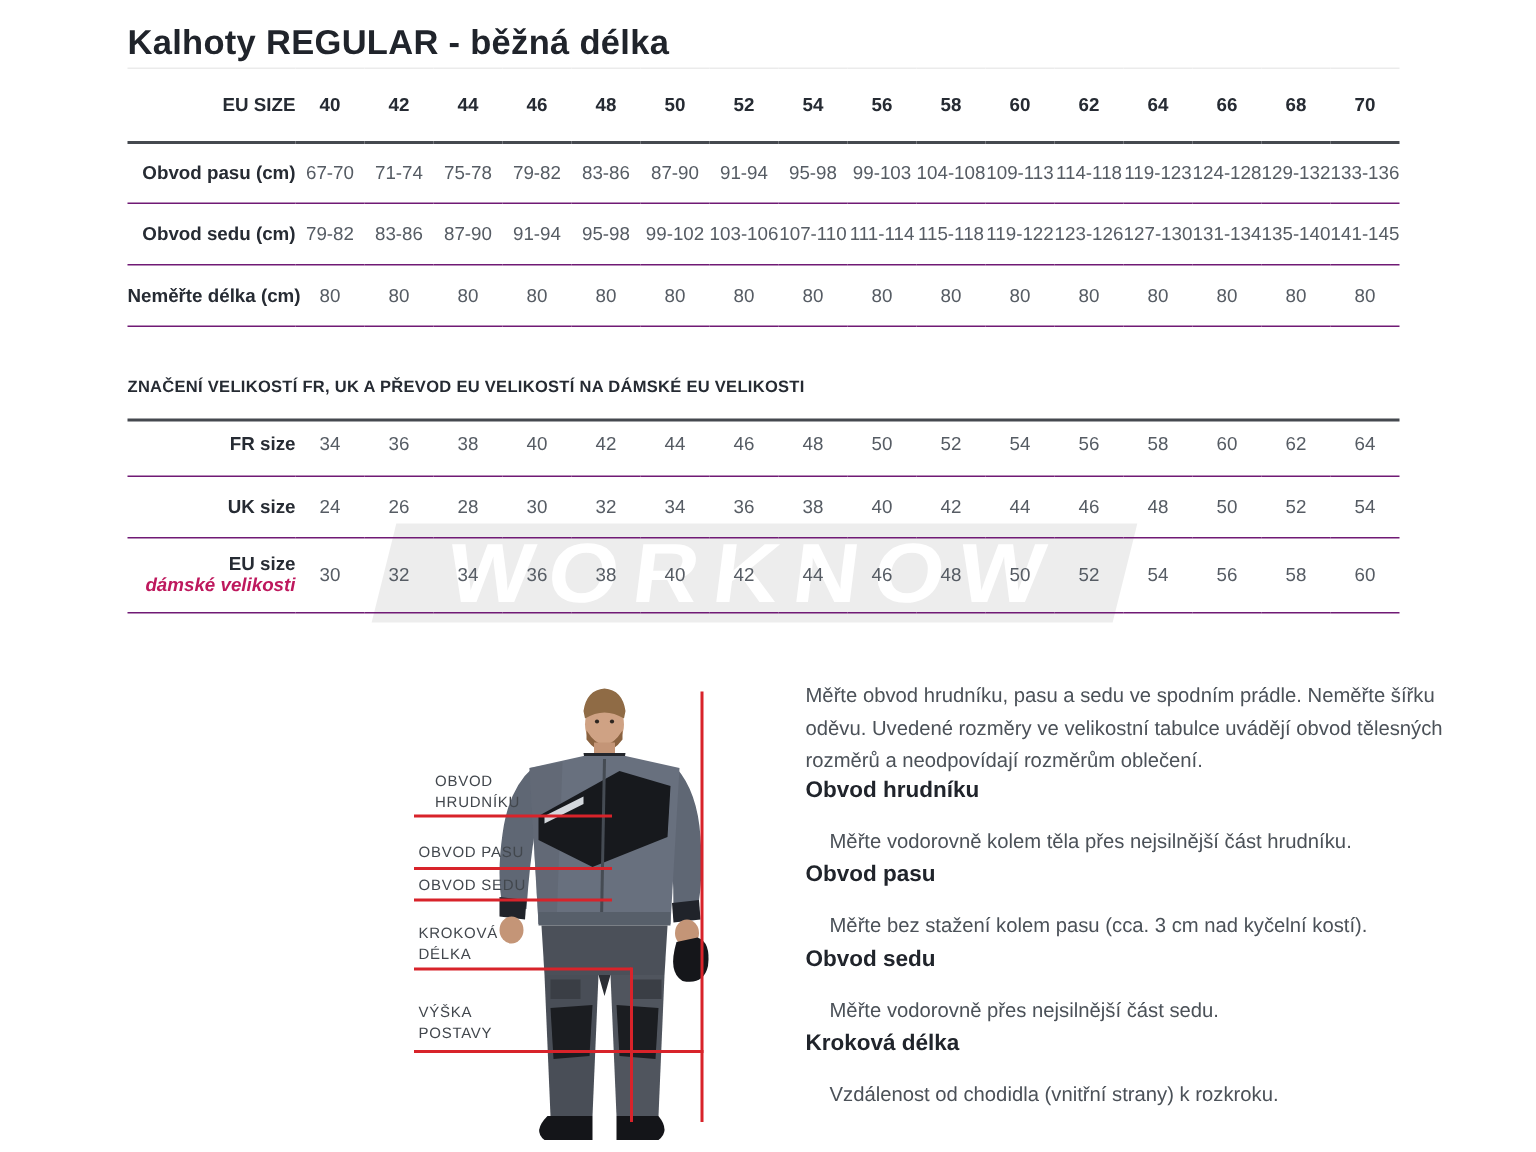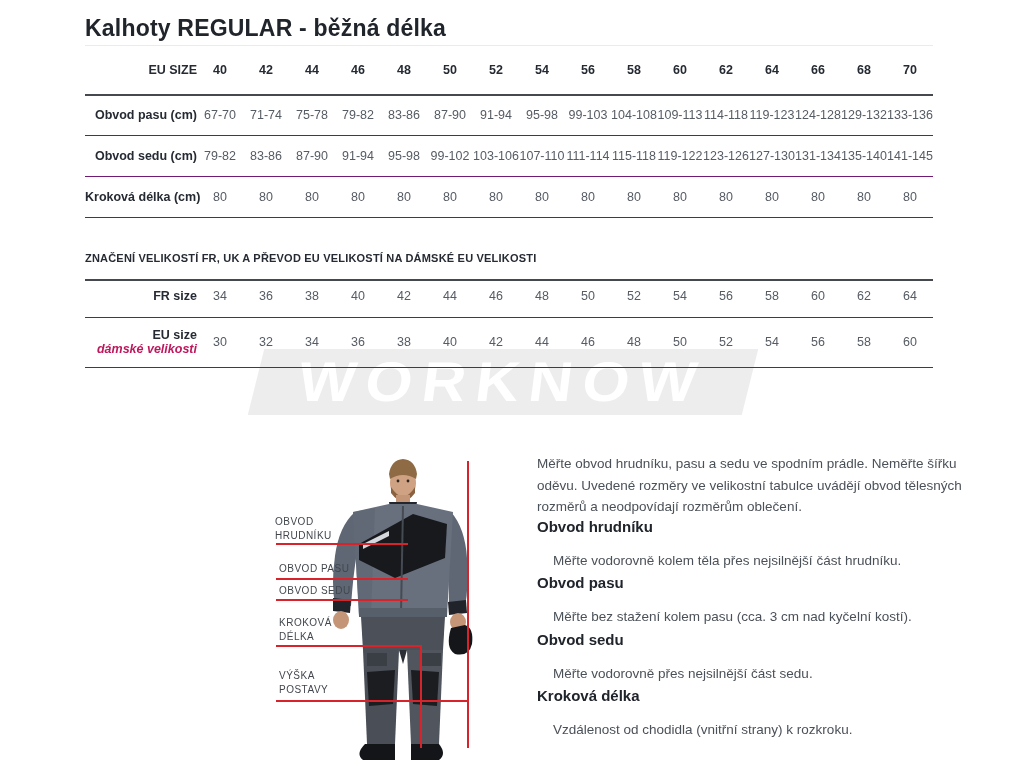--- a/index.html
+++ b/index.html
@@ -107,21 +107,21 @@
         <td>111-114</td>
         <td>115-118</td>
         <td>119-122</td>
         <td>123-126</td>
         <td>127-130</td>
         <td>131-134</td>
         <td>135-140</td>
         <td>141-145</td>
       </tr>
       <tr class="data-row">
-        <th><span>Kroková délka (cm)</span></th>
+        <th><span>Neměřte délka (cm)</span></th>
         <td>80</td>
         <td>80</td>
         <td>80</td>
         <td>80</td>
         <td>80</td>
         <td>80</td>
         <td>80</td>
         <td>80</td>
         <td>80</td>
         <td>80</td>
@@ -150,20 +150,39 @@
         <td>46</td>
         <td>48</td>
         <td>50</td>
         <td>52</td>
         <td>54</td>
         <td>56</td>
         <td>58</td>
         <td>60</td>
         <td>62</td>
         <td>64</td>
+      </tr>
+      <tr class="data-row">
+        <th><span>UK size</span></th>
+        <td>24</td>
+        <td>26</td>
+        <td>28</td>
+        <td>30</td>
+        <td>32</td>
+        <td>34</td>
+        <td>36</td>
+        <td>38</td>
+        <td>40</td>
+        <td>42</td>
+        <td>44</td>
+        <td>46</td>
+        <td>48</td>
+        <td>50</td>
+        <td>52</td>
+        <td>54</td>
       </tr>
       <tr class="data-row">
         <th><span>EU size</span><span class="sub-label">dámské velikosti</span></th>
         <td>30</td>
         <td>32</td>
         <td>34</td>
         <td>36</td>
         <td>38</td>
         <td>40</td>
         <td>42</td>
@@ -220,21 +239,21 @@
     <path d="M104 194 L112 194 L108 208 Z" fill="#2b2e34"></path>
     <rect x="72" y="197" width="20" height="13" fill="#3a3e45"></rect>
     <rect x="126" y="197" width="20" height="13" fill="#3a3e45"></rect>
     <path d="M72 216 L100 214 L98 248 L74 250 Z" fill="#1b1d21"></path>
     <path d="M116 214 L144 216 L142 250 L118 248 Z" fill="#1b1d21"></path>
 
     <path d="M70 288 Q60 298 68 304 L100 304 L100 288 Z" fill="#141519"></path>
     <path d="M116 288 L144 288 Q152 298 144 304 L116 304 Z" fill="#141519"></path>
   </svg>
 
-  <span class="fig-label" style="left:10px;top:63px">OBVOD
+  <span class="fig-label" style="left:25px;top:63px">OBVOD
 HRUDNÍKU</span>
   <span class="fig-label" style="left:14px;top:110px">OBVOD PASU</span>
   <span class="fig-label" style="left:14px;top:132px">OBVOD SEDU</span>
   <span class="fig-label" style="left:14px;top:164px">KROKOVÁ
 DÉLKA</span>
   <span class="fig-label" style="left:14px;top:217px">VÝŠKA
 POSTAVY</span>
 
   <div class="mline h" style="left:11px;top:91px;width:132px"></div>
   <div class="mline h" style="left:11px;top:126px;width:132px"></div>

